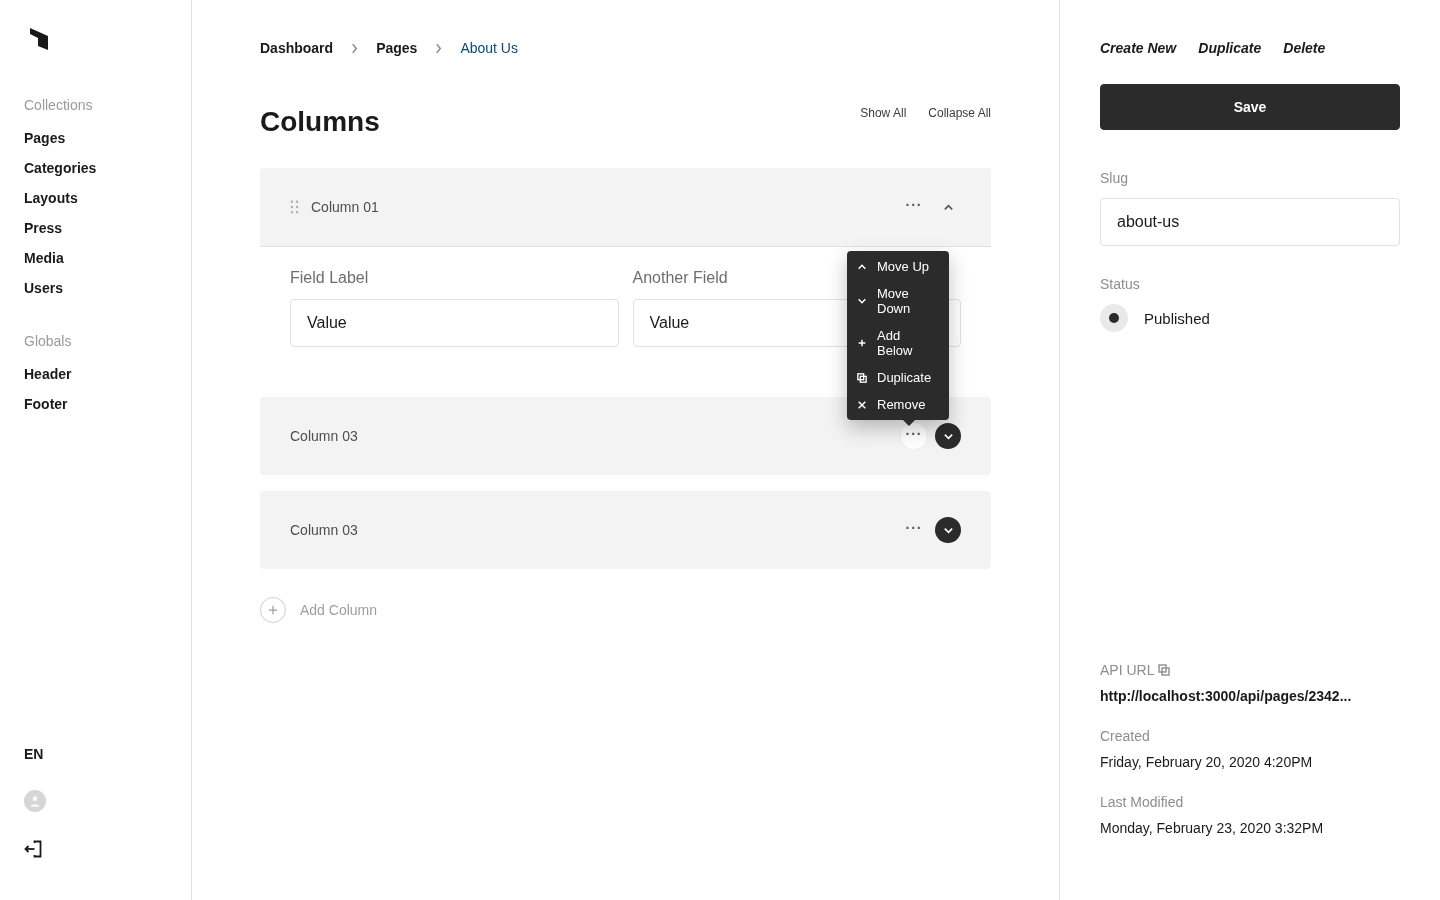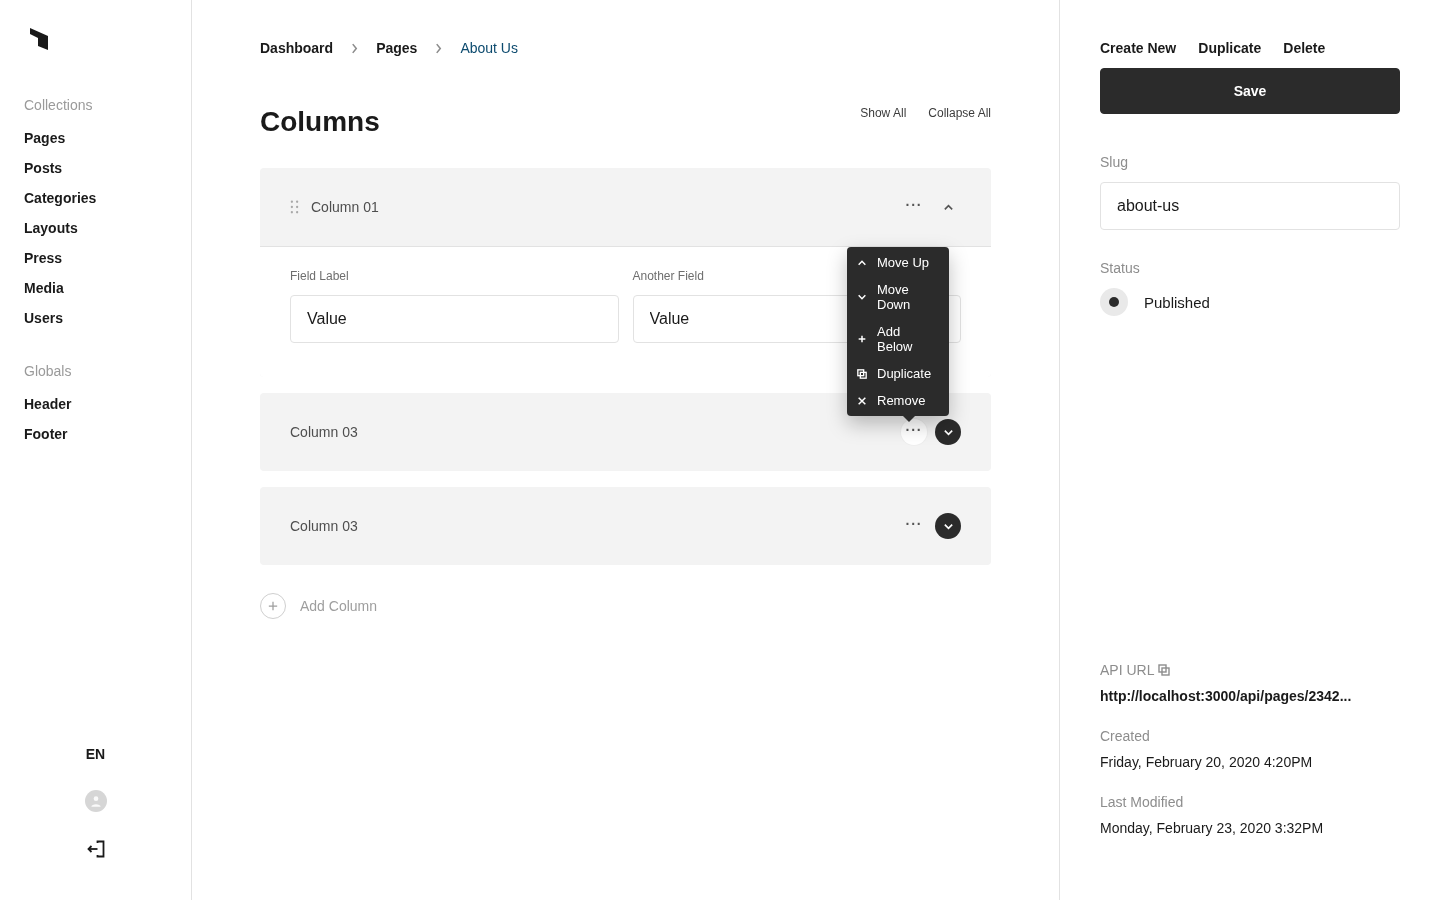--- a/index.html
+++ b/index.html
@@ -47,21 +47,21 @@
     font-weight: 600;
     font-size: 14px;
     cursor: pointer;
   }
   .sidebar-bottom {
     margin-top: auto;
     padding: 0 24px 26px 24px;
     display: flex;
     flex-direction: column;
     gap: 28px;
-    align-items: center;
+    align-items: flex-start;
   }
   .lang { font-weight:700; font-size:14px; cursor:pointer; }
   .avatar {
     width: 22px; height: 22px; border-radius: 50%;
     background: #d6d6d6;
     display:flex; align-items:center; justify-content:center;
   }
   .avatar svg { width:14px; height:14px; }
   .logout-icon { cursor:pointer; display:flex; }
   .logout-icon svg { width:18px; height:18px; }
@@ -112,21 +112,21 @@
   .more-dots { letter-spacing:1px; font-weight:700; line-height:0; position:relative; top:-2px;}
 
   .block-body {
     background: var(--white);
     border-top: 1px solid var(--border);
     border-bottom-left-radius: var(--radius);
     border-bottom-right-radius: var(--radius);
     padding: 22px 30px 34px 30px;
     display:grid; grid-template-columns: 1fr 1fr; gap:14px;
   }
-  .field-label { color:#6e6e6e; font-size:12px; margin-bottom:12px; }
+  .field-label { color:#6e6e6e; font-size:16px; margin-bottom:12px; }
   .field-input {
     width:100%;
     border:1px solid var(--border);
     border-radius:4px;
     padding:14px 16px;
     font-size:16px;
     color:var(--text);
     background:var(--white);
   }
 
@@ -174,21 +174,22 @@
   }
   .ctx-item svg { width:10px; height:10px; flex-shrink:0; }
 
   
   .right {
     padding: 40px 40px 40px 40px;
     display:flex; flex-direction:column;
   }
   .right-top {
     display:flex; gap:22px; font-weight:600; font-size:14px;
-    margin-bottom: 12px;
+    margin-bottom: 28px;
+    font-style: italic;
   }
   .right-top span { cursor:pointer; }
   .btn-row { display:flex; gap:16px; margin-bottom: 40px; }
   .btn {
     flex:1;
     padding: 14px 0;
     font-weight:700;
     font-size:14px;
     text-align:center;
     border-radius:4px;
@@ -236,21 +237,20 @@
 
   <aside class="sidebar">
     <div class="logo">
       <svg viewBox="0 0 30 30" fill="#1a1a1a">
           <path d="M6 4 L24 12 L24 26 L14 22 L14 14 L6 10 Z"></path>
         </svg>
     </div>
     <div class="group-label">Collections</div>
     <ul class="nav-list">
       <li class="nav-item">Pages</li>
-      <li class="nav-item">Posts</li>
       <li class="nav-item">Categories</li>
       <li class="nav-item">Layouts</li>
       <li class="nav-item">Press</li>
       <li class="nav-item">Media</li>
       <li class="nav-item">Users</li>
     </ul>
     <div class="group-label">Globals</div>
     <ul class="nav-list">
       <li class="nav-item">Header</li>
       <li class="nav-item">Footer</li>

